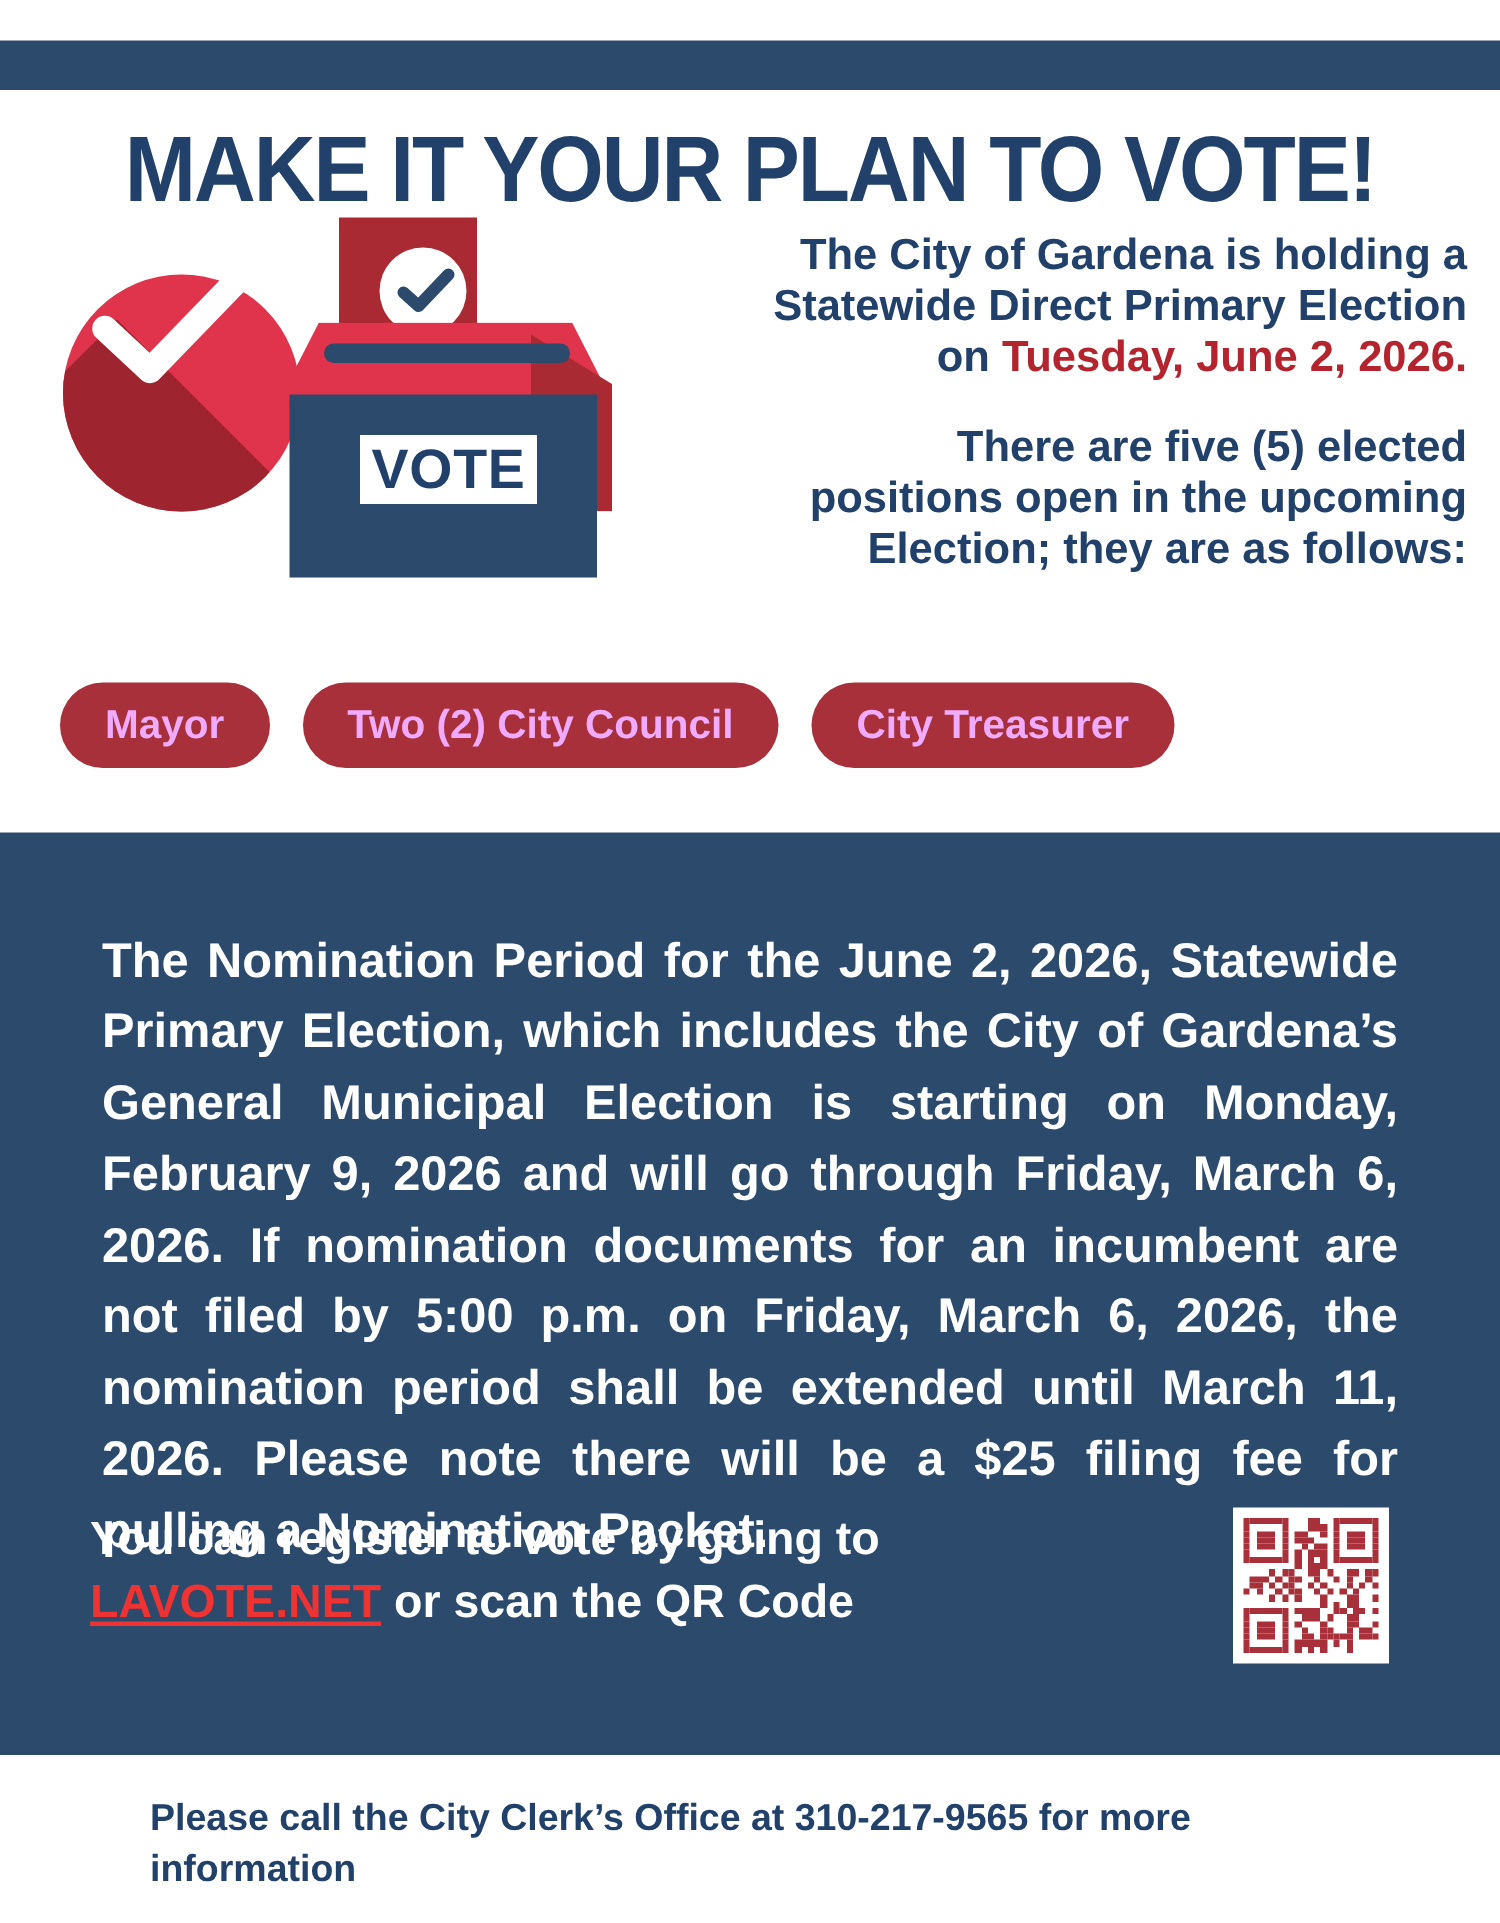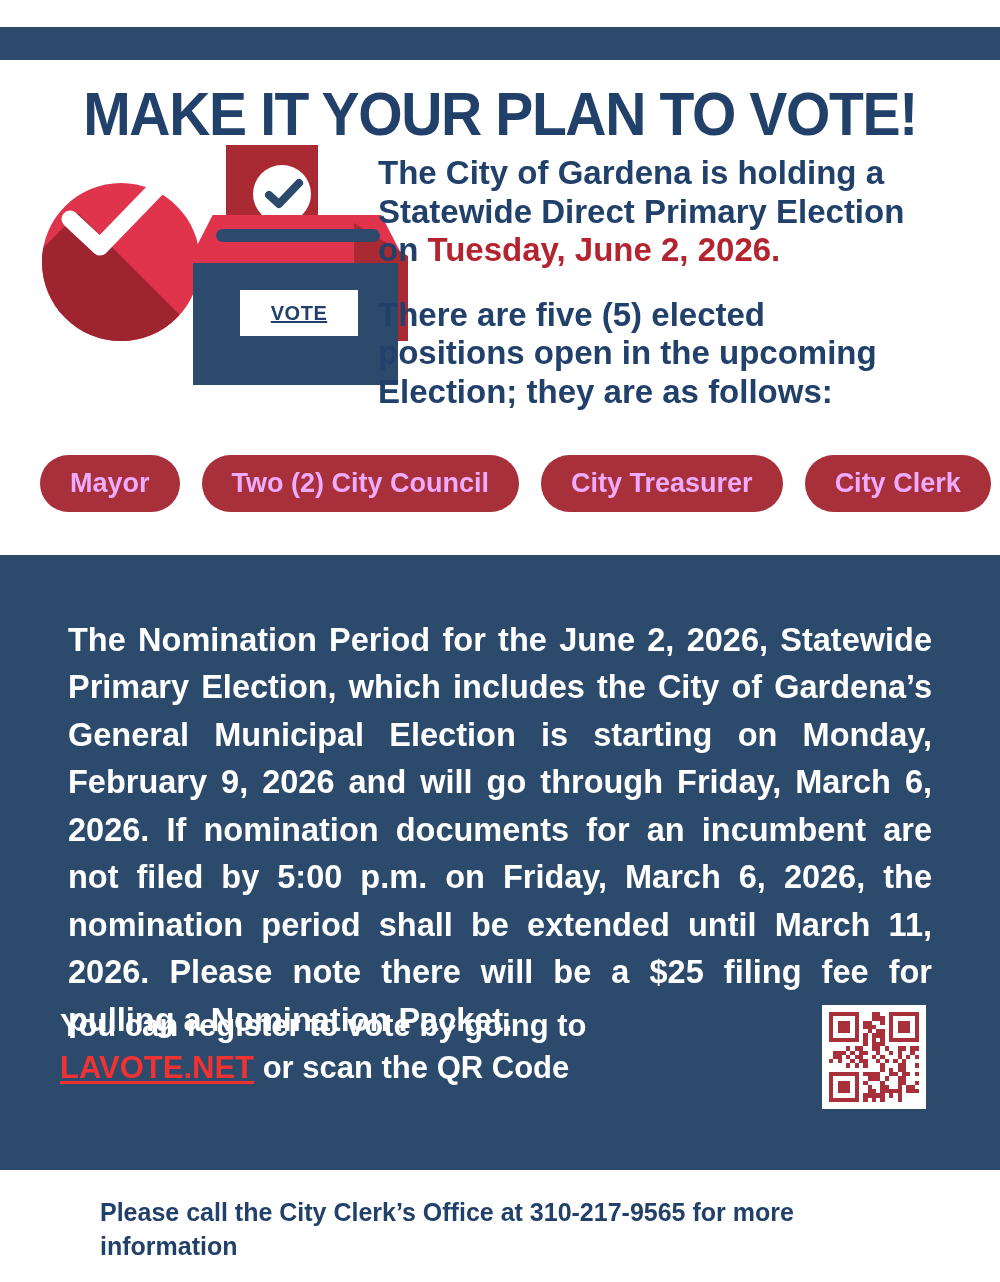--- a/index.html
+++ b/index.html
@@ -127,35 +127,34 @@
   .art .vote-label {
     position: absolute;
     left: 202px; top: 145px;
     width: 118px; height: 46px;
     background: #ffffff;
     display: flex;
     align-items: center;
     justify-content: center;
     font-family: "Liberation Sans Narrow", "Liberation Sans", sans-serif;
     font-weight: bold;
-    font-size: 20px;
+    font-size: 37px;
     letter-spacing: 0.5px;
     color: #22416a;
-    text-decoration: underline;
   }
 
   
   .hero-text {
     position: absolute;
     left: 378px; top: 14px;
     width: 600px;
-    text-align: left;
+    text-align: right;
     font-family: "Liberation Sans Narrow", "Liberation Sans", sans-serif;
     font-weight: bold;
-    font-size: 33px;
+    font-size: 29px;
     line-height: 1.17;
     color: #22416a;
   }
   .hero-text .red { color: #b4242f; }
   .hero-text .p2 { margin-top: 26px; }
 
   
   .pills {
     position: absolute;
     left: 40px; top: 455px;
@@ -289,21 +288,20 @@
       <div>positions open in the upcoming</div>
       <div>Election; they are as follows:</div>
     </div>
 
   </div>
 
   <div class="pills">
     <div class="pill">Mayor</div>
     <div class="pill">Two (2) City Council</div>
     <div class="pill">City Treasurer</div>
-    <div class="pill">City Clerk</div>
   </div>
 
   <div class="navy-section">
 
     <div class="body-copy">The Nomination Period for the June 2, 2026, Statewide Primary Election, which includes the City of Gardena’s General Municipal Election is starting on Monday, February 9, 2026 and will go through Friday, March 6, 2026. If nomination documents for an incumbent are not filed by 5:00 p.m. on Friday, March 6, 2026, the nomination period shall be extended until March 11, 2026. Please note there will be a $25 filing fee for pulling a Nomination Packet.</div>
 
     <div class="register">
       <div>You can register to vote by going to</div>
       <div><span class="link">LAVOTE.NET</span><span> or scan the QR Code</span></div>
     </div>

